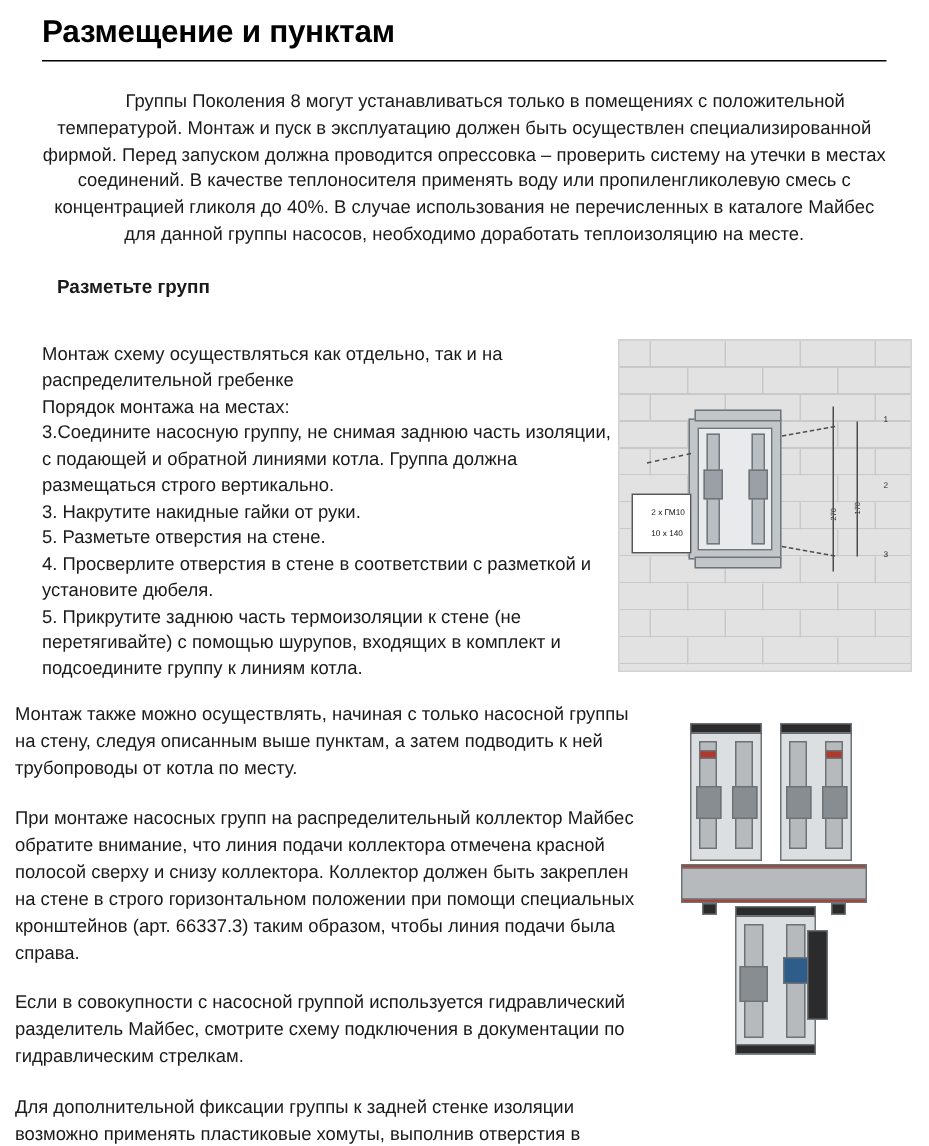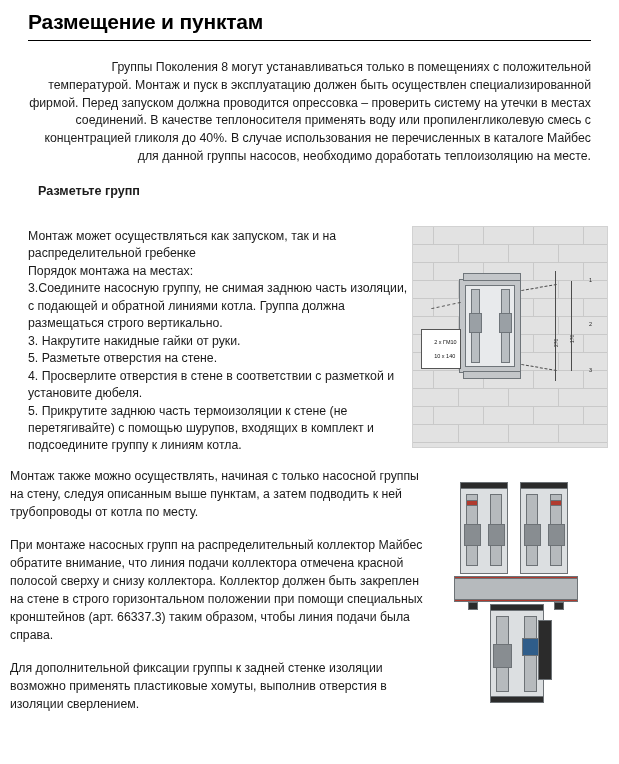--- a/index.html
+++ b/index.html
@@ -28,21 +28,21 @@
   }
   .title-rule {
     border: none;
     border-top: 1.5px solid #000;
     margin: 6px 28px 0 28px;
   }
   .intro {
     margin: 18px 28px 0 28px;
     font-size: 12.3px;
     line-height: 1.45;
-    text-align: right;
+    text-align: center;
     text-indent: 28px;
   }
   .section-head {
     margin: 18px 0 4px 38px;
     font-size: 12.6px;
     font-weight: bold;
   }
   .left-col {
     position: absolute;
     left: 10px;
@@ -149,32 +149,33 @@
 <div class="page">
 
   <h1 class="title">Размещение и пунктам</h1>
   <hr class="title-rule">
 
   <p class="intro">Группы Поколения 8 могут устанавливаться только в помещениях с положительной температурой. Монтаж и пуск в эксплуатацию должен быть осуществлен специализированной фирмой. Перед запуском должна проводится опрессовка – проверить систему на утечки в местах соединений. В качестве теплоносителя применять воду или пропиленгликолевую смесь с концентрацией гликоля до 40%. В случае использования не перечисленных в каталоге Майбес для данной группы насосов, необходимо доработать теплоизоляцию на месте.</p>
 
   <h2 class="section-head">Разметьте групп</h2>
 
   <div class="left-col">
-    <p class="ol-line">Монтаж может осуществляться как запуском, так и на распределительной гребенке</p>
+    <p class="ol-line">Монтаж схему осуществляться как отдельно, так и на распределительной гребенке</p>
     <p class="ol-line">Порядок монтажа на местах:</p>
     <p class="ol-line">3.Соедините насосную группу, не снимая заднюю часть изоляции, с подающей и обратной линиями котла. Группа должна размещаться строго вертикально.</p>
     <p class="ol-line">3. Накрутите накидные гайки от руки.</p>
     <p class="ol-line">5. Разметьте отверстия на стене.</p>
     <p class="ol-line">4. Просверлите отверстия в стене в соответствии с разметкой и установите дюбеля.</p>
     <p class="ol-line">5. Прикрутите заднюю часть термоизоляции к стене (не перетягивайте) с помощью шурупов, входящих в комплект и подсоедините группу к линиям котла.</p>
   </div>
 
   <div class="block-b">
     <p>Монтаж также можно осуществлять, начиная с только насосной группы на стену, следуя описанным выше пунктам, а затем подводить к ней трубопроводы от котла по месту.</p>
     <p>При монтаже насосных групп на распределительный коллектор Майбес обратите внимание, что линия подачи коллектора отмечена красной полосой сверху и снизу коллектора. Коллектор должен быть закреплен на стене в строго горизонтальном положении при помощи специальных кронштейнов (арт. 66337.3) таким образом, чтобы линия подачи была справа.</p>
+    <p>Если в совокупности с насосной группой используется гидравлический разделитель Майбес, смотрите схему подключения в документации по гидравлическим стрелкам.</p>
     <p>Для дополнительной фиксации группы к задней стенке изоляции возможно применять пластиковые хомуты, выполнив отверстия в изоляции сверлением.</p>
   </div>
 
   <div class="img-wall">
     <div class="wall-bg"></div>
     <div class="wall-v" style="left:20px; top:0; height:18px;"></div>
     <div class="wall-v" style="left:70px; top:0; height:18px;"></div>
     <div class="wall-v" style="left:120px; top:0; height:18px;"></div>
     <div class="wall-v" style="left:170px; top:0; height:18px;"></div>
     <div class="wall-v" style="left:45px; top:18px; height:18px;"></div>

